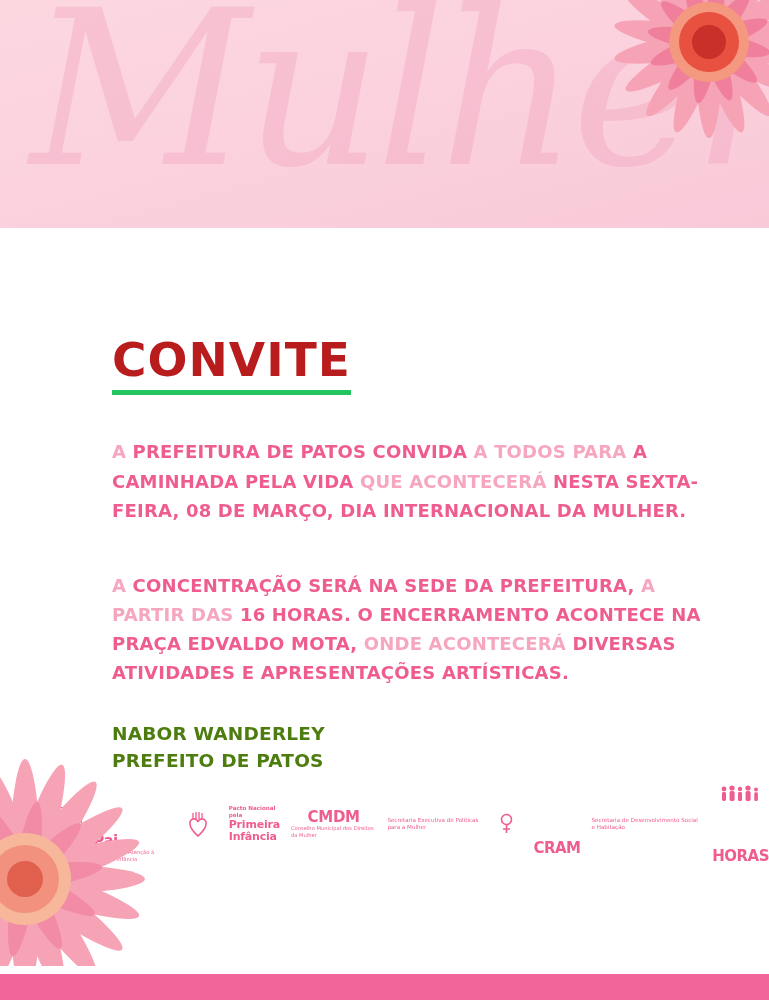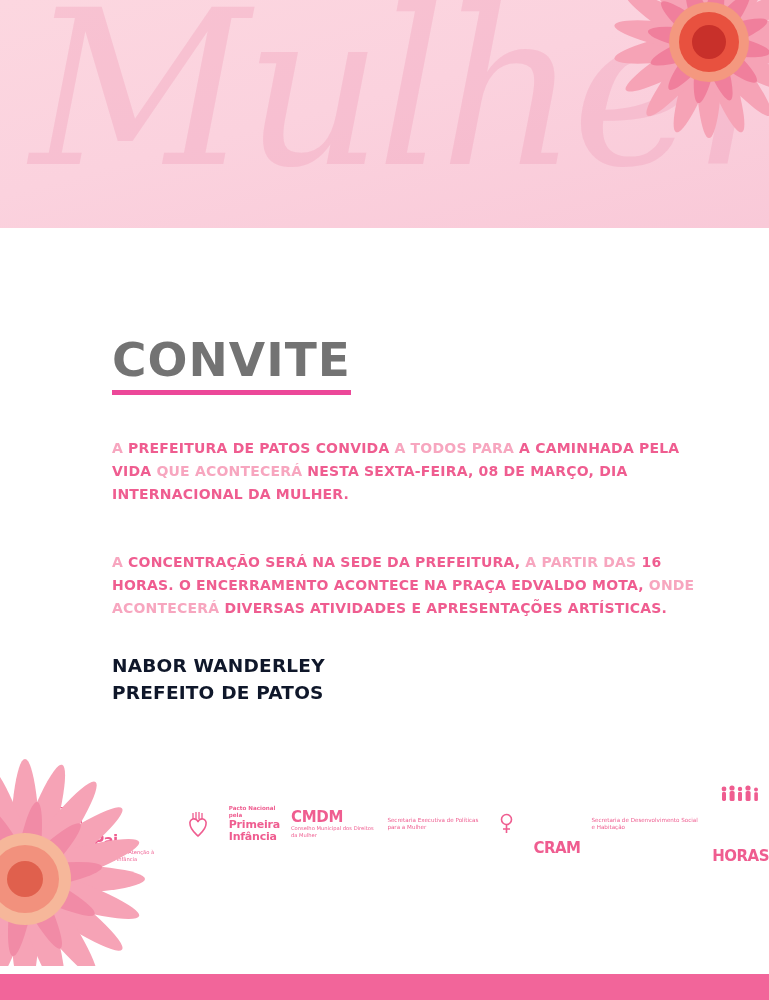--- a/index.html
+++ b/index.html
@@ -89,46 +89,46 @@
     position: absolute;
     left: 112px;
     top: 335px;
     width: 600px;
   }
   .convite {
     font-family: "DejaVu Sans", sans-serif;
     font-weight: bold;
     font-size: 47px;
     letter-spacing: 1px;
-    color: #737373;
+    color: #b91c1c;
     margin: 0;
     display: inline-block;
     padding-bottom: 6px;
-    border-bottom: 5px solid #ec4899;
+    border-bottom: 5px solid #22c55e;
     line-height: 1.05;
   }
   .para {
     margin: 0;
     font-family: "DejaVu Sans", sans-serif;
-    font-size: 14px;
+    font-size: 18px;
     line-height: 1.62;
     letter-spacing: 0.2px;
     color: #f7a6bf;
     font-weight: bold;
   }
   .para.first { margin-top: 42px; }
   .para.second { margin-top: 46px; }
   .para strong { color: #ef5d90; font-weight: bold; }
   .signature {
     margin-top: 34px;
     font-family: "DejaVu Sans", sans-serif;
     font-weight: bold;
     font-size: 18.5px;
     line-height: 1.45;
-    color: #0f172a;
+    color: #4d7c0f;
     letter-spacing: 0.2px;
   }
 
   
   .logos {
     position: absolute;
     left: 0;
     top: 795px;
     width: 769px;
     height: 58px;
@@ -151,20 +151,21 @@
     display: flex;
     flex-direction: column;
     justify-content: center;
     line-height: 1.0;
   }
   .lt-main {
     font-family: "DejaVu Sans", sans-serif;
     font-weight: bold;
     font-size: 15px;
     letter-spacing: -0.3px;
+    text-align: center;
   }
   .lt-sub {
     font-family: "DejaVu Sans", sans-serif;
     font-size: 5.6px;
     letter-spacing: 0px;
     line-height: 1.25;
   }
   .lt-tiny {
     font-family: "DejaVu Sans", sans-serif;
     font-size: 5.2px;

